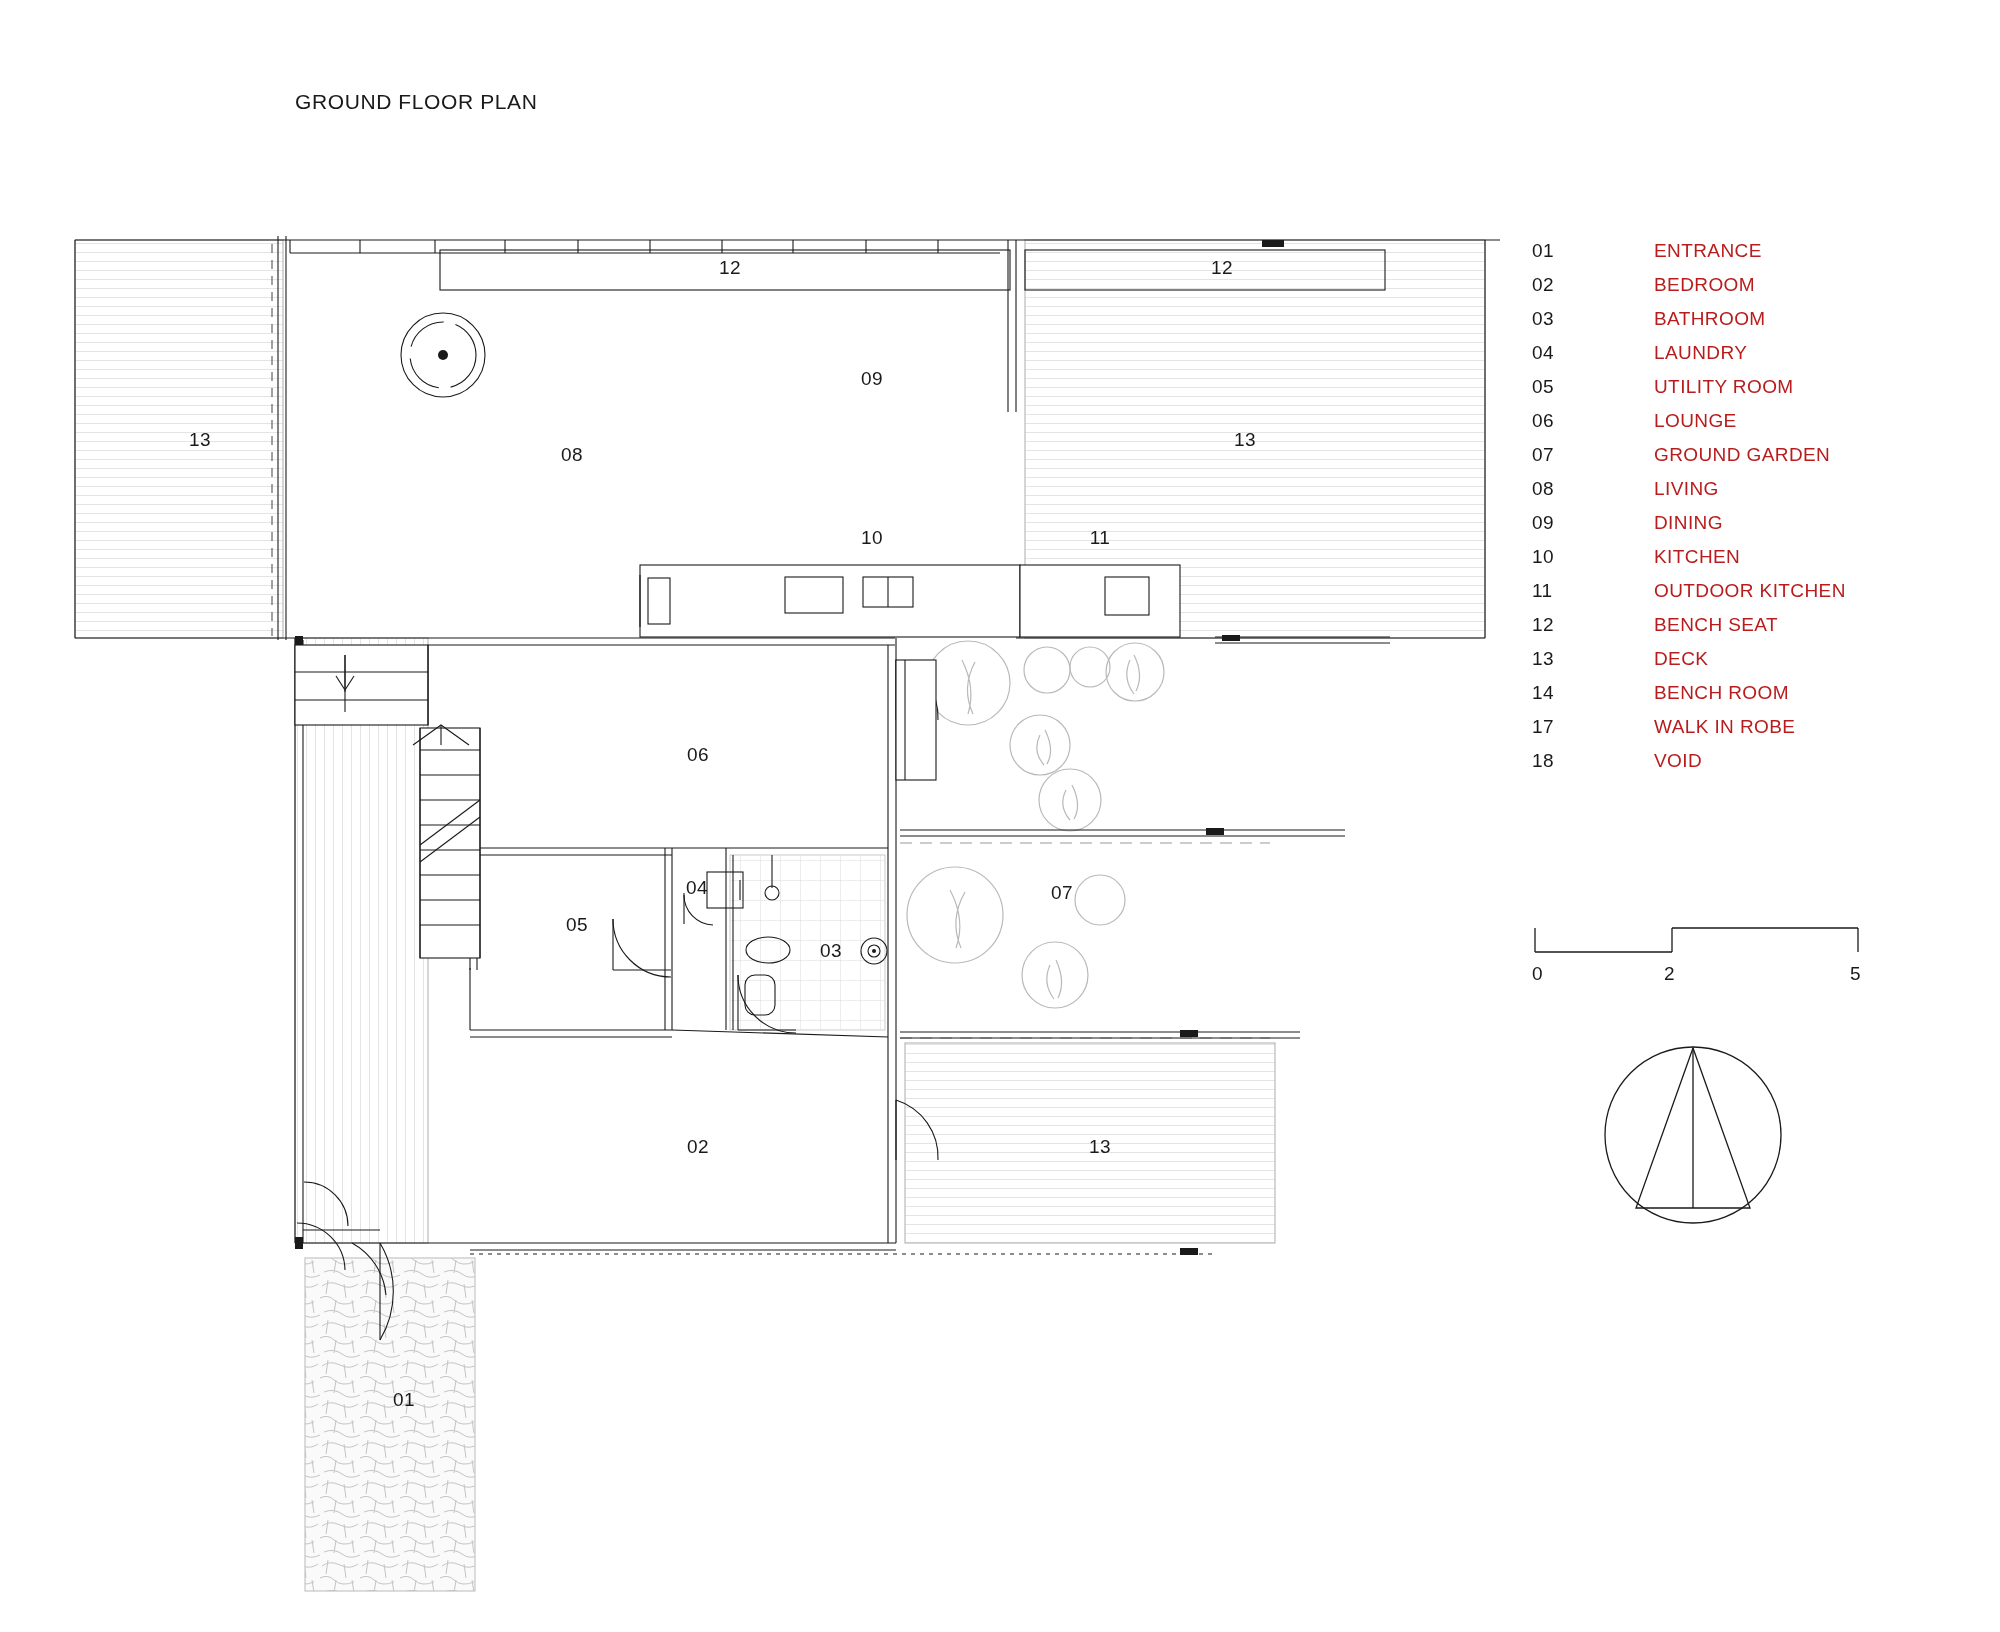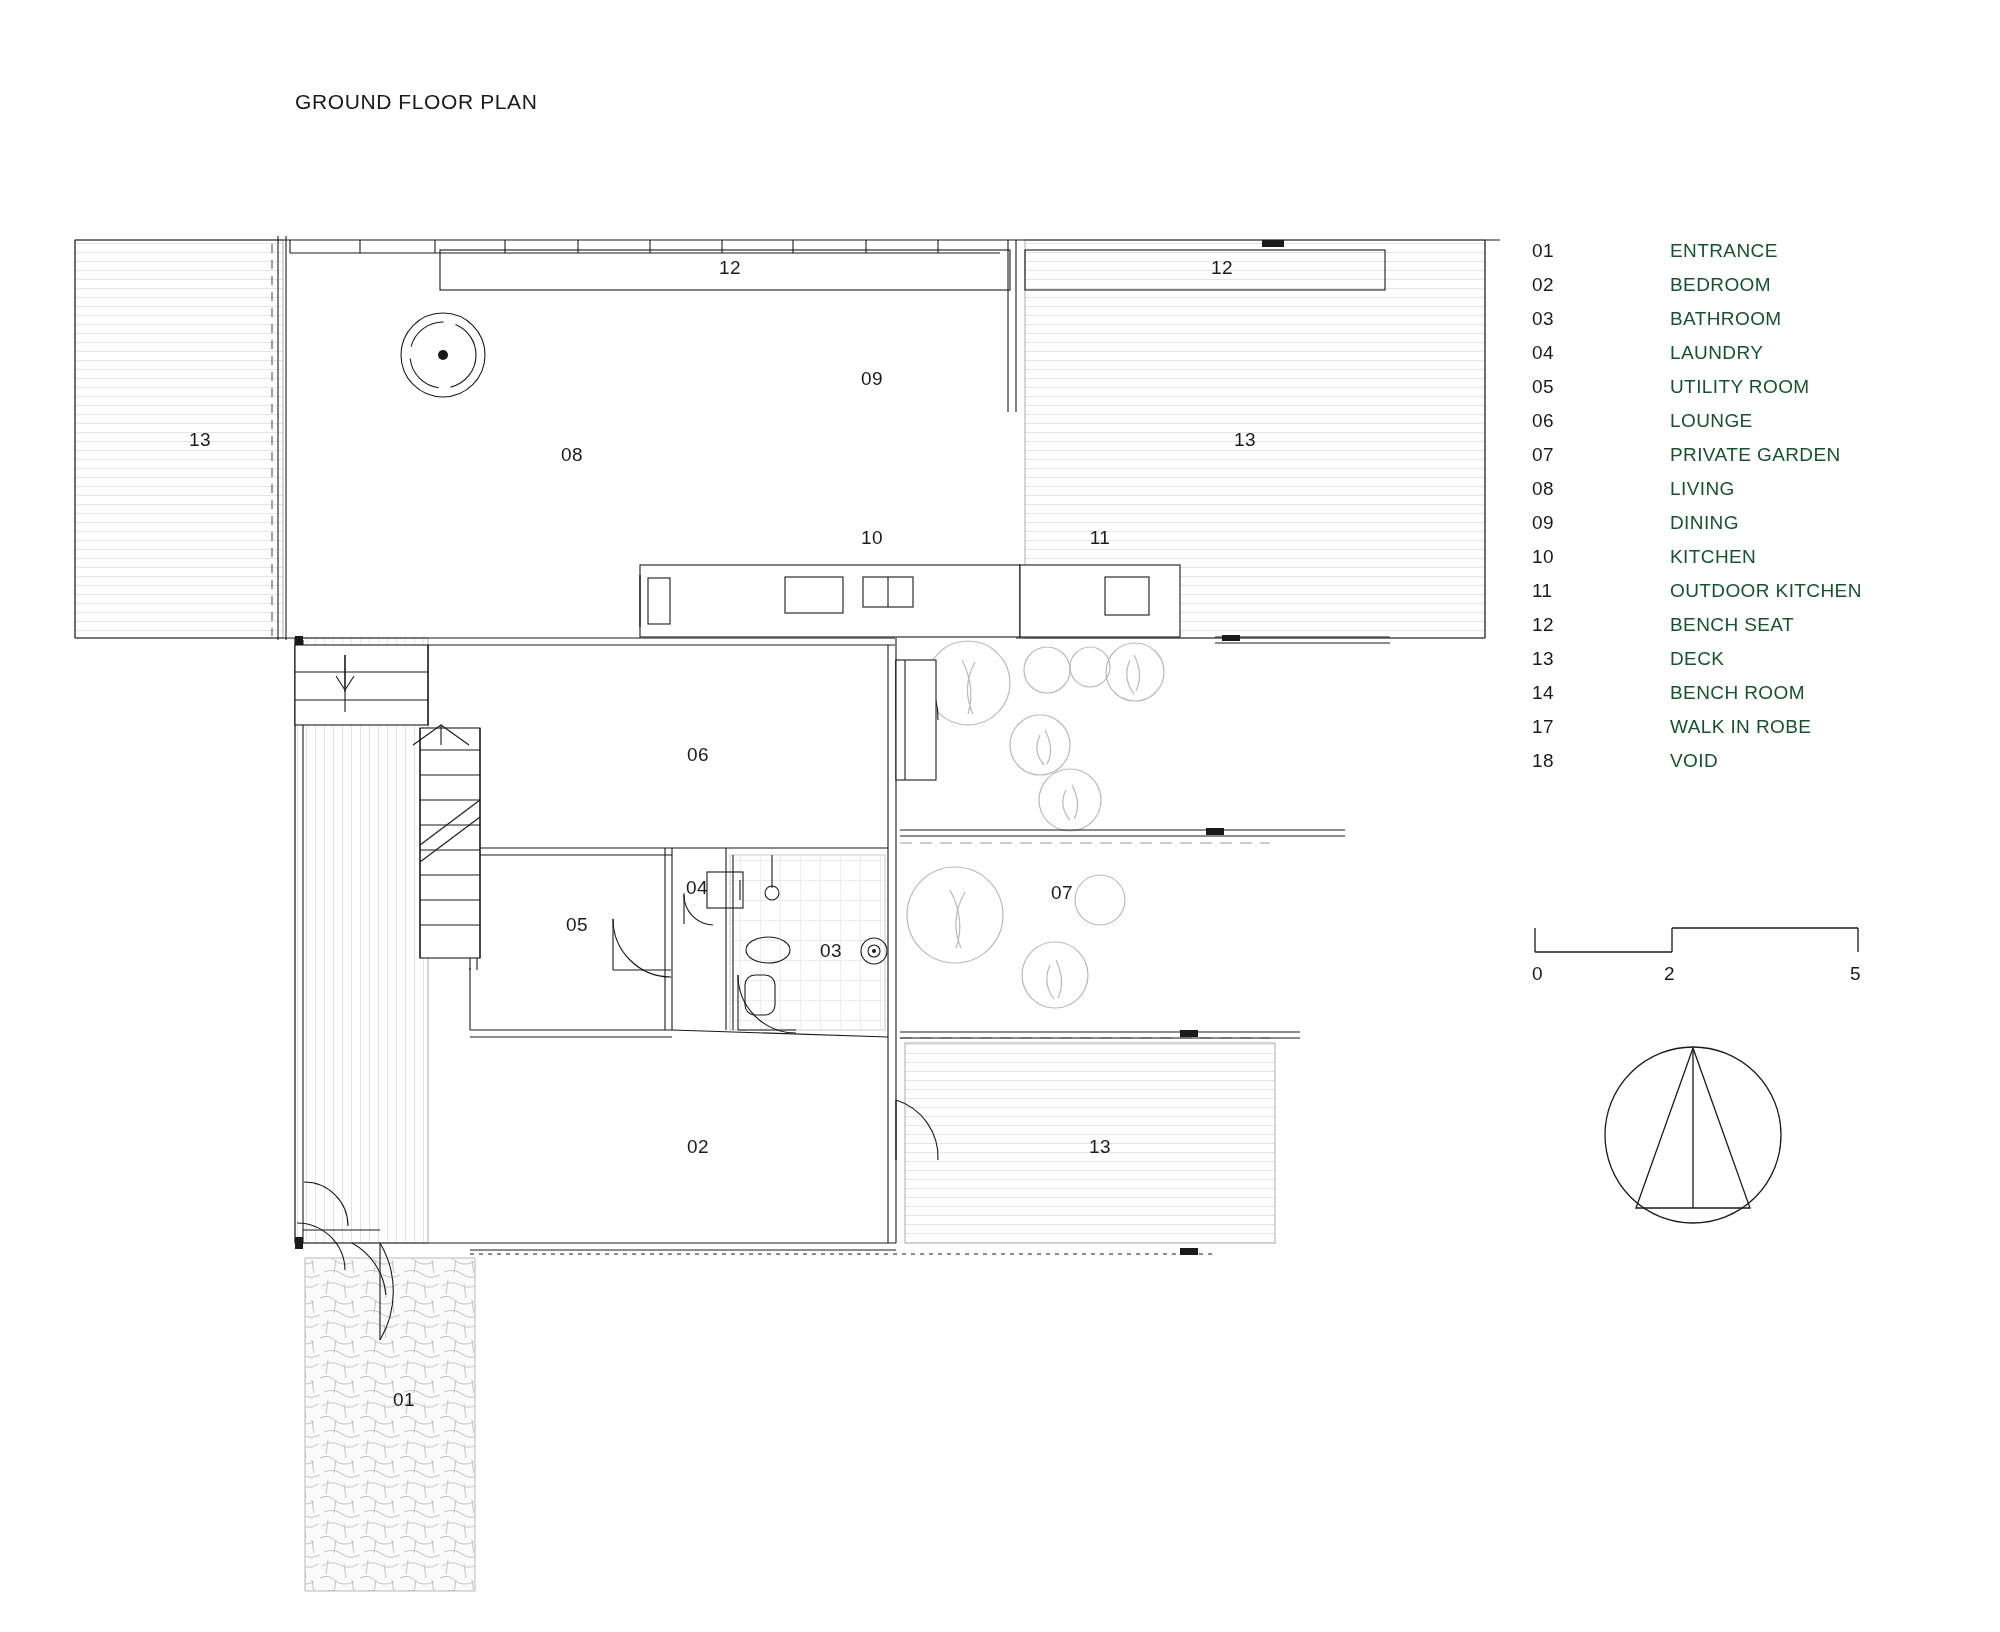--- a/index.html
+++ b/index.html
@@ -42,23 +42,22 @@
     align-items: baseline;
     height: 34px;
     font-size: 19px;
     letter-spacing: 0.4px;
   }
   .legend-num {
     width: 122px;
     color: #1a1a1a;
   }
   .legend-label {
-    color: #14532d;
+    color: #b91c1c;
     white-space: nowrap;
-    margin-left: 16px;
   }
   
   .scalebar {
     position: absolute;
     left: 1532px;
     top: 920px;
     width: 340px;
     height: 70px;
   }
   .scale-ticks {
@@ -360,21 +359,21 @@
     <div class="legend-row">
       <span class="legend-num">05</span>
       <span class="legend-label">UTILITY ROOM</span>
     </div>
     <div class="legend-row">
       <span class="legend-num">06</span>
       <span class="legend-label">LOUNGE</span>
     </div>
     <div class="legend-row">
       <span class="legend-num">07</span>
-      <span class="legend-label">PRIVATE GARDEN</span>
+      <span class="legend-label">GROUND GARDEN</span>
     </div>
     <div class="legend-row">
       <span class="legend-num">08</span>
       <span class="legend-label">LIVING</span>
     </div>
     <div class="legend-row">
       <span class="legend-num">09</span>
       <span class="legend-label">DINING</span>
     </div>
     <div class="legend-row">

